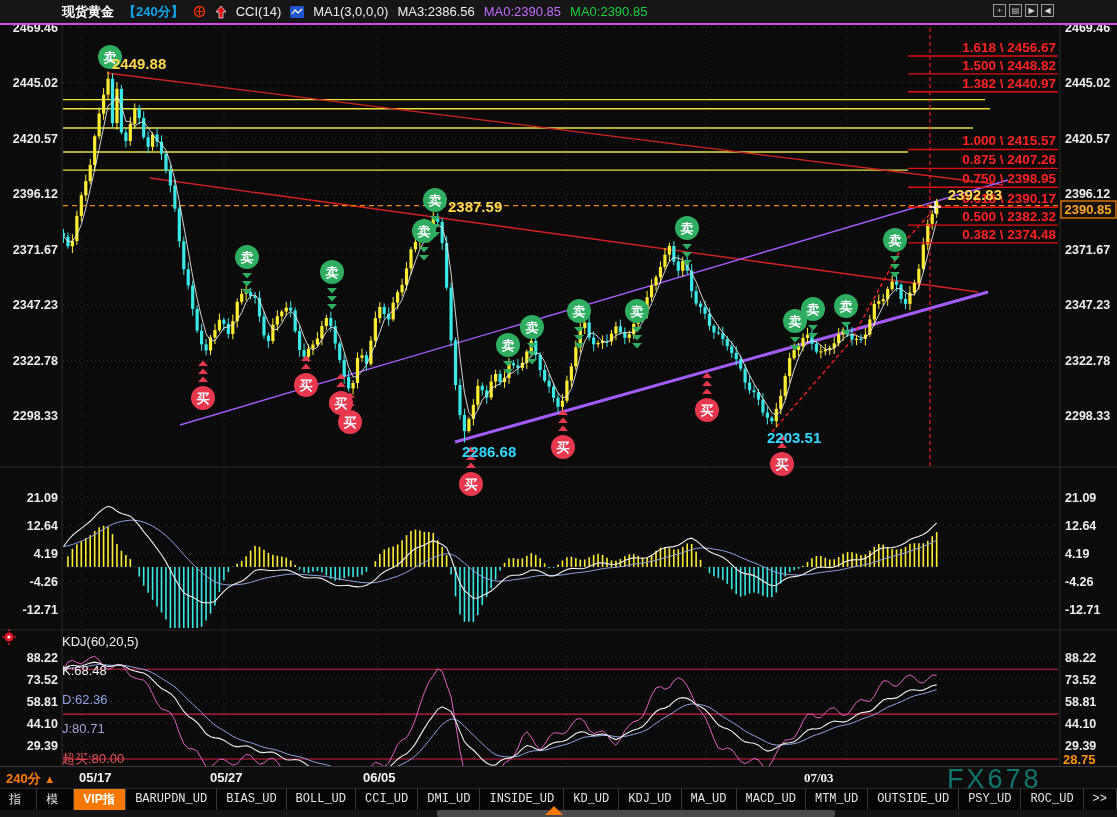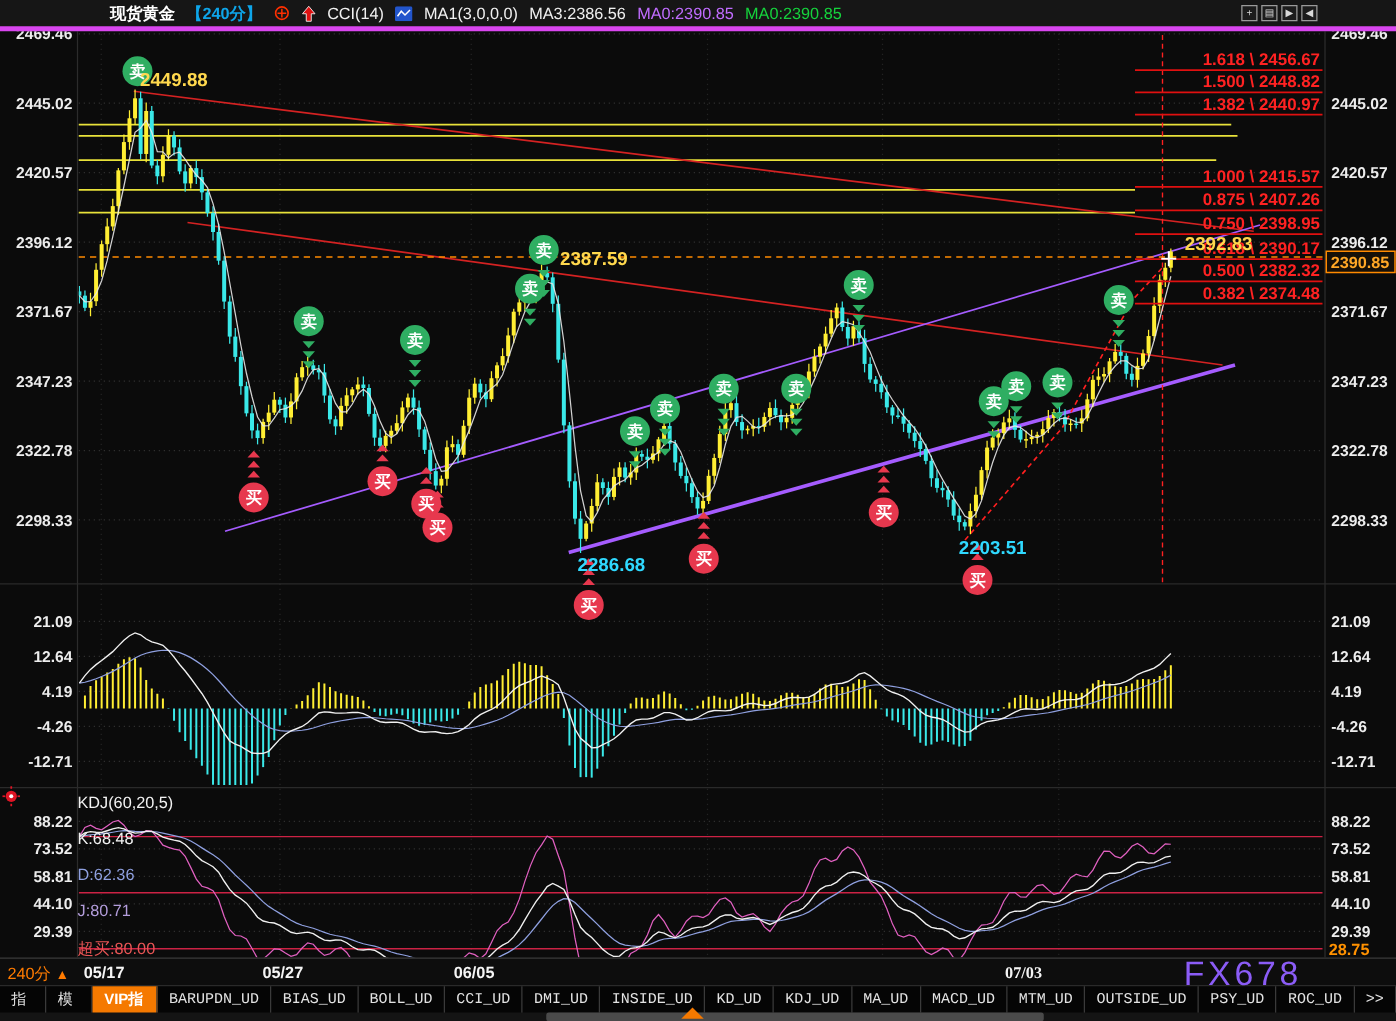--- a/index.html
+++ b/index.html
@@ -1,58 +1,58 @@
 <!DOCTYPE html>
 <html><head>
 <meta charset="utf-8">
 <style>
   html,body{margin:0;padding:0;background:#000;}
   body{font-family:"Liberation Sans","DejaVu Sans",sans-serif;}
   #app{position:relative;width:1117px;height:817px;background:#0b0b0b;overflow:hidden;}
   #chart-svg{position:absolute;left:0;top:0;}
   
   #header{position:absolute;left:0;top:0;width:1117px;height:25px;background:#161616;
-    border-bottom:4px solid #d946ef;display:flex;align-items:center;gap:9px;
-    padding-left:88px;box-sizing:border-box;font-size:13px;color:#f0f0f0;white-space:nowrap;}
+    border-bottom:2px solid #d946ef;display:flex;align-items:center;gap:9px;
+    padding-left:62px;box-sizing:border-box;font-size:13px;color:#f0f0f0;white-space:nowrap;}
   #header .sym{color:#ffffff;font-weight:600;}
   #header .period{color:#0ea5e9;font-weight:700;}
   #header .purple{color:#c06cff;}
   #header .green{color:#15d23c;}
   #header .icon{display:inline-flex;align-items:center;}
   #win-icons{position:absolute;right:63px;top:4px;display:flex;gap:3px;}
   #win-icons .wbtn{width:13px;height:13px;border:1px solid #9a9a9a;background:#1c1c1c;color:#d8d8d8;
     font-size:8px;line-height:12px;text-align:center;box-sizing:border-box;}
   
   .pane-hd{position:absolute;left:62px;font-size:13px;display:flex;gap:14px;white-space:nowrap;}
   #macd-hd{top:471px;}
   #kdj-hd{top:634px;flex-direction:column;}
   .pane-hd .w{color:#f2f2f2;} .pane-hd .bl{color:#8fa0e0;} .pane-hd .pk{color:#e060c0;}
   .pane-hd .rd{color:#e85555;} .pane-hd .lv{color:#b39ddb;}
   
   #timeaxis{position:absolute;left:0;top:766px;width:1117px;height:22px;background:#0d0d0d;
     border-top:1px solid #3a3a3a;}
-  #period-lbl{position:absolute;left:6px;top:3px;color:#ff7b00;font-weight:400;font-size:13px;}
+  #period-lbl{position:absolute;left:6px;top:3px;color:#ff7b00;font-weight:700;font-size:13px;}
   #period-lbl .tri{color:#ff7b00;font-size:11px;}
   .date-lbl{position:absolute;top:3px;color:#f5f5f5;font-weight:700;font-size:13px;}
   
   #toolbar{position:absolute;left:0;top:788px;width:1117px;height:22px;background:#050505;
     border-top:1px solid #2a2a2a;display:flex;align-items:stretch;font-size:12px;}
   #toolbar .tb{color:#e3e3e3;padding:0 9px;line-height:21px;border-right:1px solid #3a3a3a;
     font-family:Liberation Mono, monospace;cursor:default;}
   #toolbar .tb.plain{border-right:1px solid #3a3a3a;font-family:"Liberation Sans","DejaVu Sans",sans-serif;}
   #toolbar .tb.active{background:#f57900;color:#ffffff;font-weight:700;
     font-family:"Liberation Sans","DejaVu Sans",sans-serif;}
   
   #scrollstrip{position:absolute;left:0;top:810px;width:1117px;height:7px;background:#141414;}
   #scroll-thumb{position:absolute;left:437px;top:0;width:398px;height:7px;background:#4a4a4a;border-radius:2px;}
   #scroll-arrow{position:absolute;left:545px;top:-4px;width:0;height:0;
     border-left:9px solid transparent;border-right:9px solid transparent;border-bottom:9px solid #f57900;}
   
   #watermark{position:absolute;left:947px;top:764px;font-size:27px;letter-spacing:3px;
-    color:#8b5cf6;font-weight:400;}
+    color:#0f766e;font-weight:400;}
 </style>
 </head>
 <body>
 
 <div id="app">
 
   <svg id="chart-svg" width="1117" height="817">
       <defs>
         <clipPath id="cpMain">
           <rect x="63" y="27" width="996" height="439"></rect>
@@ -942,21 +942,21 @@
     <span class="rd">超买:80.00</span>
     <span class="rd">超卖:20.00</span>
     <span class="rd">分割:50.00</span>
   </div>
 
   <div id="timeaxis">
     <span id="period-lbl">
       <span>240分</span>
       <span class="tri">▲</span>
     </span>
-  <span class="date-lbl" style="left: 67px; text-align: right;">05/17</span>
+  <span class="date-lbl" style="left: 79px; text-align: right;">05/17</span>
       <span class="date-lbl" style="left: 210px;">05/27</span>
       <span class="date-lbl" style="left: 363px;">06/05</span>
       <span class="date-lbl" style="left: 552px; margin-top: 22px;">06/14</span>
       <span class="date-lbl" style="left: 716px; margin-top: 44px;">06/24</span>
       <span class="date-lbl" style="left: 804px; font-family: Liberation Serif, serif;">07/03</span>
     </div>
 
   <div id="toolbar">
       <div class="tb plain">指标</div>
       <div class="tb plain">模板</div>

